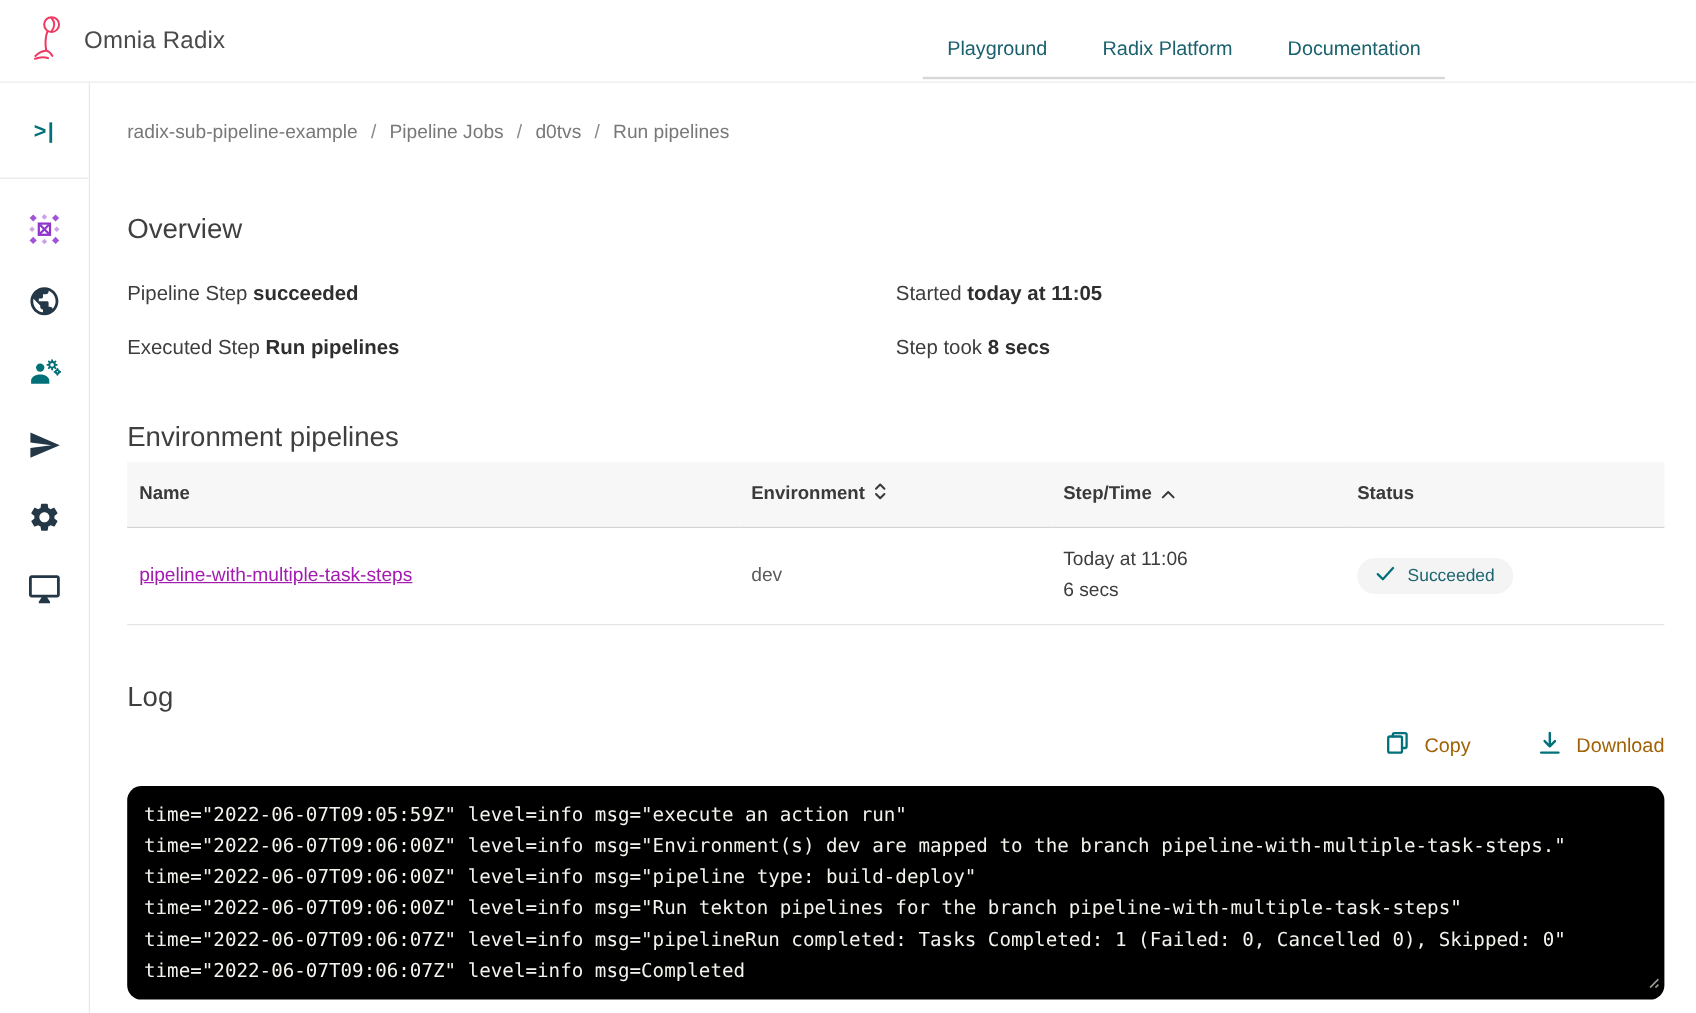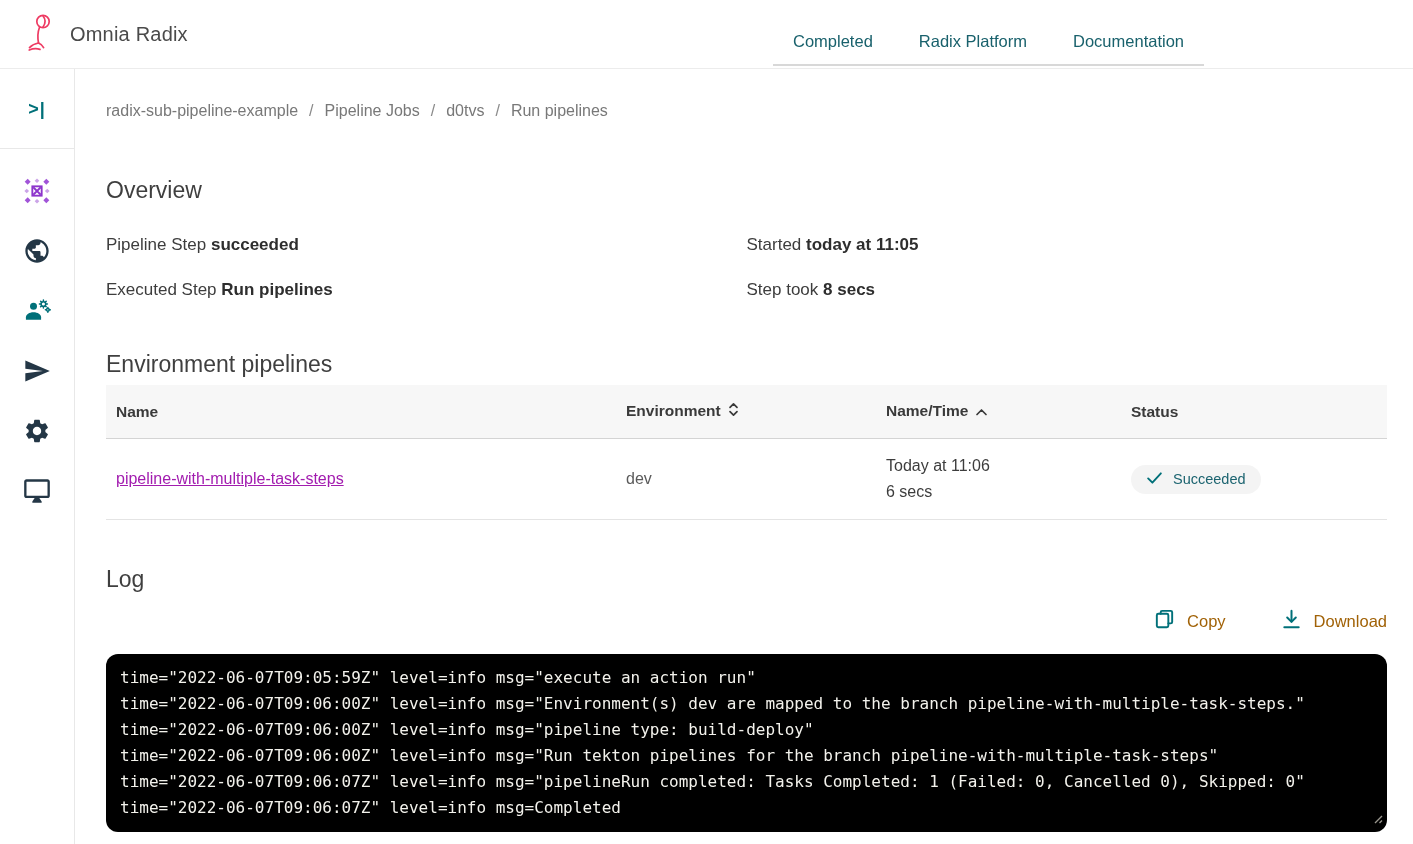--- a/index.html
+++ b/index.html
@@ -80,21 +80,21 @@
         <path d="M21 4 q4.3 5.2 0 11"></path>
         <path d="M17.6 15 C15.5 20.5 15.5 25.5 16.5 31"></path>
         <path d="M16.5 31 c-3.5 .6 -6.6 2.1 -9 4.6"></path>
         <path d="M16.5 31 c2.6 1 4.1 2.5 5.1 4.6"></path>
         <path d="M7.2 38 c4 -1.6 7.9 -1.6 10.8 -.6"></path>
       </svg>
     </span>
     <span class="brand-name">Omnia Radix</span>
   </div>
   <nav class="topnav">
-    <a>Completed</a>
+    <a>Playground</a>
     <a>Radix Platform</a>
     <a>Documentation</a>
   </nav>
 </header>
 
 <div class="body">
 
   <aside class="sidebar">
     <button class="sb-toggle">&gt;|</button>
     <div class="sb-divider"></div>
@@ -191,21 +191,21 @@
           <th class="col-name">
             <span>Name</span>
           </th>
           <th class="col-env sortable">
             <span>Environment</span><span class="sort-ic"><svg width="11" height="15" viewBox="0 0 11 15" fill="none" stroke="#3a3a3a" stroke-width="1.7" stroke-linecap="round" stroke-linejoin="round">
                   <path d="M2 5.3 L5.5 1.8 L9 5.3"></path>
                   <path d="M2 9.7 L5.5 13.2 L9 9.7"></path>
                 </svg></span>
           </th>
           <th class="col-date sortable">
-            <span>Name/Time</span><span class="sort-ic"><svg width="13" height="9" viewBox="0 0 13 9" fill="none" stroke="#3a3a3a" stroke-width="1.7" stroke-linecap="round" stroke-linejoin="round">
+            <span>Step/Time</span><span class="sort-ic"><svg width="13" height="9" viewBox="0 0 13 9" fill="none" stroke="#3a3a3a" stroke-width="1.7" stroke-linecap="round" stroke-linejoin="round">
                   <path d="M2 6.5 L6.5 2 L11 6.5"></path>
                 </svg></span>
           </th>
           <th>
             <span>Status</span>
           </th>
         </tr>
       </thead>
       <tbody>
         <tr>

